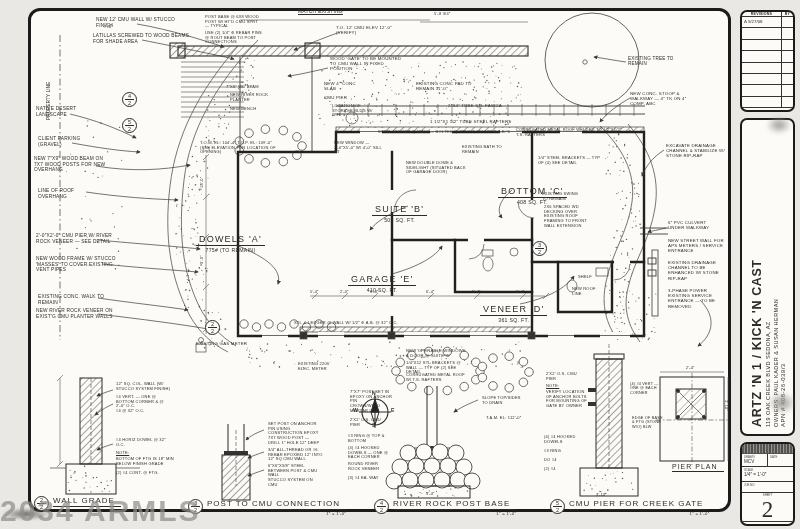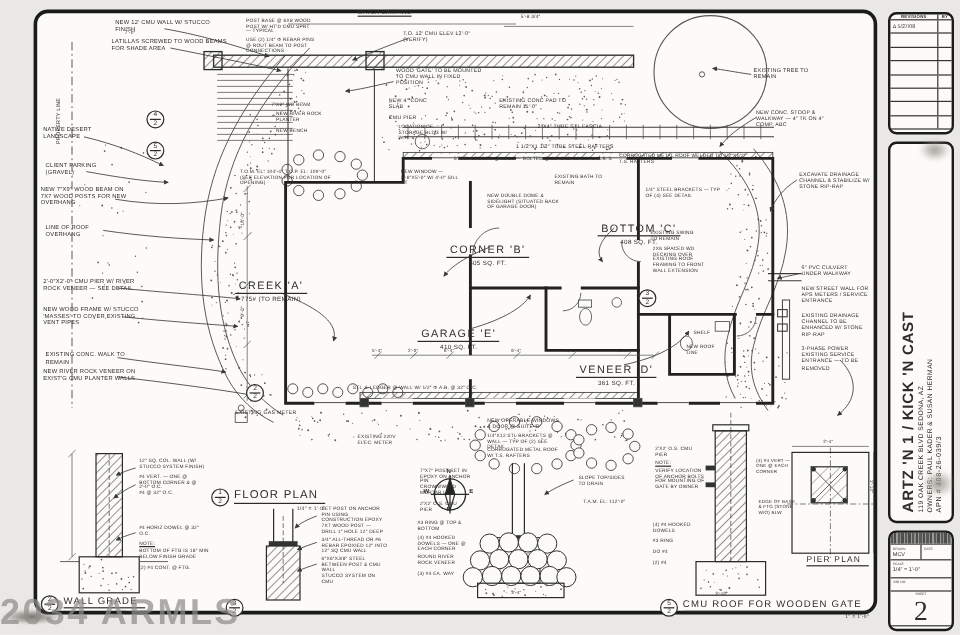--- a/index.html
+++ b/index.html
@@ -1237,58 +1237,62 @@
     <div class="anno" style="left: 546px; top: 390px; width: 42px; font-size: 4px;">VERIFY LOCATION OF ANCHOR BOLTS FOR MOUNTING OF GATE BY OWNER</div>
     <div class="anno" style="left: 544px; top: 435px; width: 40px; font-size: 4px;">(4) #4 HOOKED DOWELS</div>
     <div class="anno" style="left: 544px; top: 449px; width: 30px; font-size: 4px;">#3 RING</div>
     <div class="anno" style="left: 544px; top: 458px; width: 24px; font-size: 4px;">DO #4</div>
     <div class="anno" style="left: 544px; top: 467px; width: 24px; font-size: 4px;">(2) #4</div>
     <div class="anno" style="left: 596px; top: 493px; width: 22px; font-size: 3.8px;">3′-10″</div>
     <div class="anno" style="left: 630px; top: 382px; width: 34px; font-size: 3.8px;">(4) #4 VERT — ONE @ EACH CORNER</div>
     <div class="anno" style="left: 632px; top: 416px; width: 34px; font-size: 3.8px;">EDGE OF BASE &amp; FTG (STONE W/O) BLW</div>
     <div class="anno" style="left: 686px; top: 366px; width: 20px; font-size: 3.8px;">2′-4″</div>
     <div class="anno" style="left: 728px; top: 400px; width: 22px; font-size: 3.8px; transform: rotate(90deg);">3′-10″</div>
-    <div class="suite" style="left: 196px; top: 228px;"><span class="nm">CREEK 'A'</span><div class="ar">775# (TO REMAIN)</div></div>
-    <div class="suite" style="left: 372px; top: 198px;"><span class="nm">CORNER 'B'</span><div class="ar">505 SQ. FT.</div></div>
+    <div class="suite" style="left: 196px; top: 228px;"><span class="nm">DOWELS 'A'</span><div class="ar">775# (TO REMAIN)</div></div>
+    <div class="suite" style="left: 372px; top: 198px;"><span class="nm">SUITE 'B'</span><div class="ar">505 SQ. FT.</div></div>
     <div class="suite" style="left: 498px; top: 180px;"><span class="nm">BOTTOM 'C'</span><div class="ar">408 SQ. FT.</div></div>
     <div class="suite" style="left: 348px; top: 268px;"><span class="nm">GARAGE 'E'</span><div class="ar">410 SQ. FT.</div></div>
     <div class="suite" style="left: 480px; top: 298px;"><span class="nm">VENEER 'D'</span><div class="ar">361 SQ. FT.</div></div>
-    <div class="dhead" style="left: 176px; top: 407px;">
-      <div class="bubble">
-        <span class="t">1</span>
-        <span class="b">2</span>
-      </div>
-      <div class="dtl big">
-        <span class="ti">FLOOR PLAN</span>
-        <span class="sc">1/4″ = 1′-0″</span>
-      </div>
-    </div>
     <div class="dhead" style="left: 34px; top: 496px;">
       <div class="bubble">
         <span class="t">2</span>
         <span class="b">2</span>
       </div>
       <div class="dtl">
         <span class="ti">WALL GRADE</span>
         <span class="sc">1″ = 1′-0″</span>
       </div>
     </div>
     <div class="dhead" style="left: 188px; top: 499px;">
       <div class="bubble">
         <span class="t">3</span>
         <span class="b">2</span>
       </div>
+      <div class="dtl">
+        <span class="ti">POST TO CMU CONNECTION</span>
+        <span class="sc">1″ = 1′-0″</span>
+      </div>
+    </div>
+    <div class="dhead" style="left: 374px; top: 499px;">
+      <div class="bubble">
+        <span class="t">4</span>
+        <span class="b">2</span>
+      </div>
+      <div class="dtl">
+        <span class="ti">RIVER ROCK POST BASE</span>
+        <span class="sc">1″ = 1′-0″</span>
+      </div>
     </div>
     <div class="dhead" style="left: 550px; top: 499px;">
       <div class="bubble">
         <span class="t">5</span>
         <span class="b">2</span>
       </div>
       <div class="dtl">
-        <span class="ti">CMU ROOF FOR WOODEN GATE</span>
+        <span class="ti">CMU PIER FOR CREEK GATE</span>
         <span class="sc">1″ = 1′-0″</span>
       </div>
     </div>
     <div class="dhead" style="left: 672px; top: 463px;">
       <div class="dtl">
         <span class="ti" style="font-size: 7px;">PIER PLAN</span>
       </div>
     </div>
     <div class="co" style="left: 122px; top: 92px;">
       <div class="bubble">

